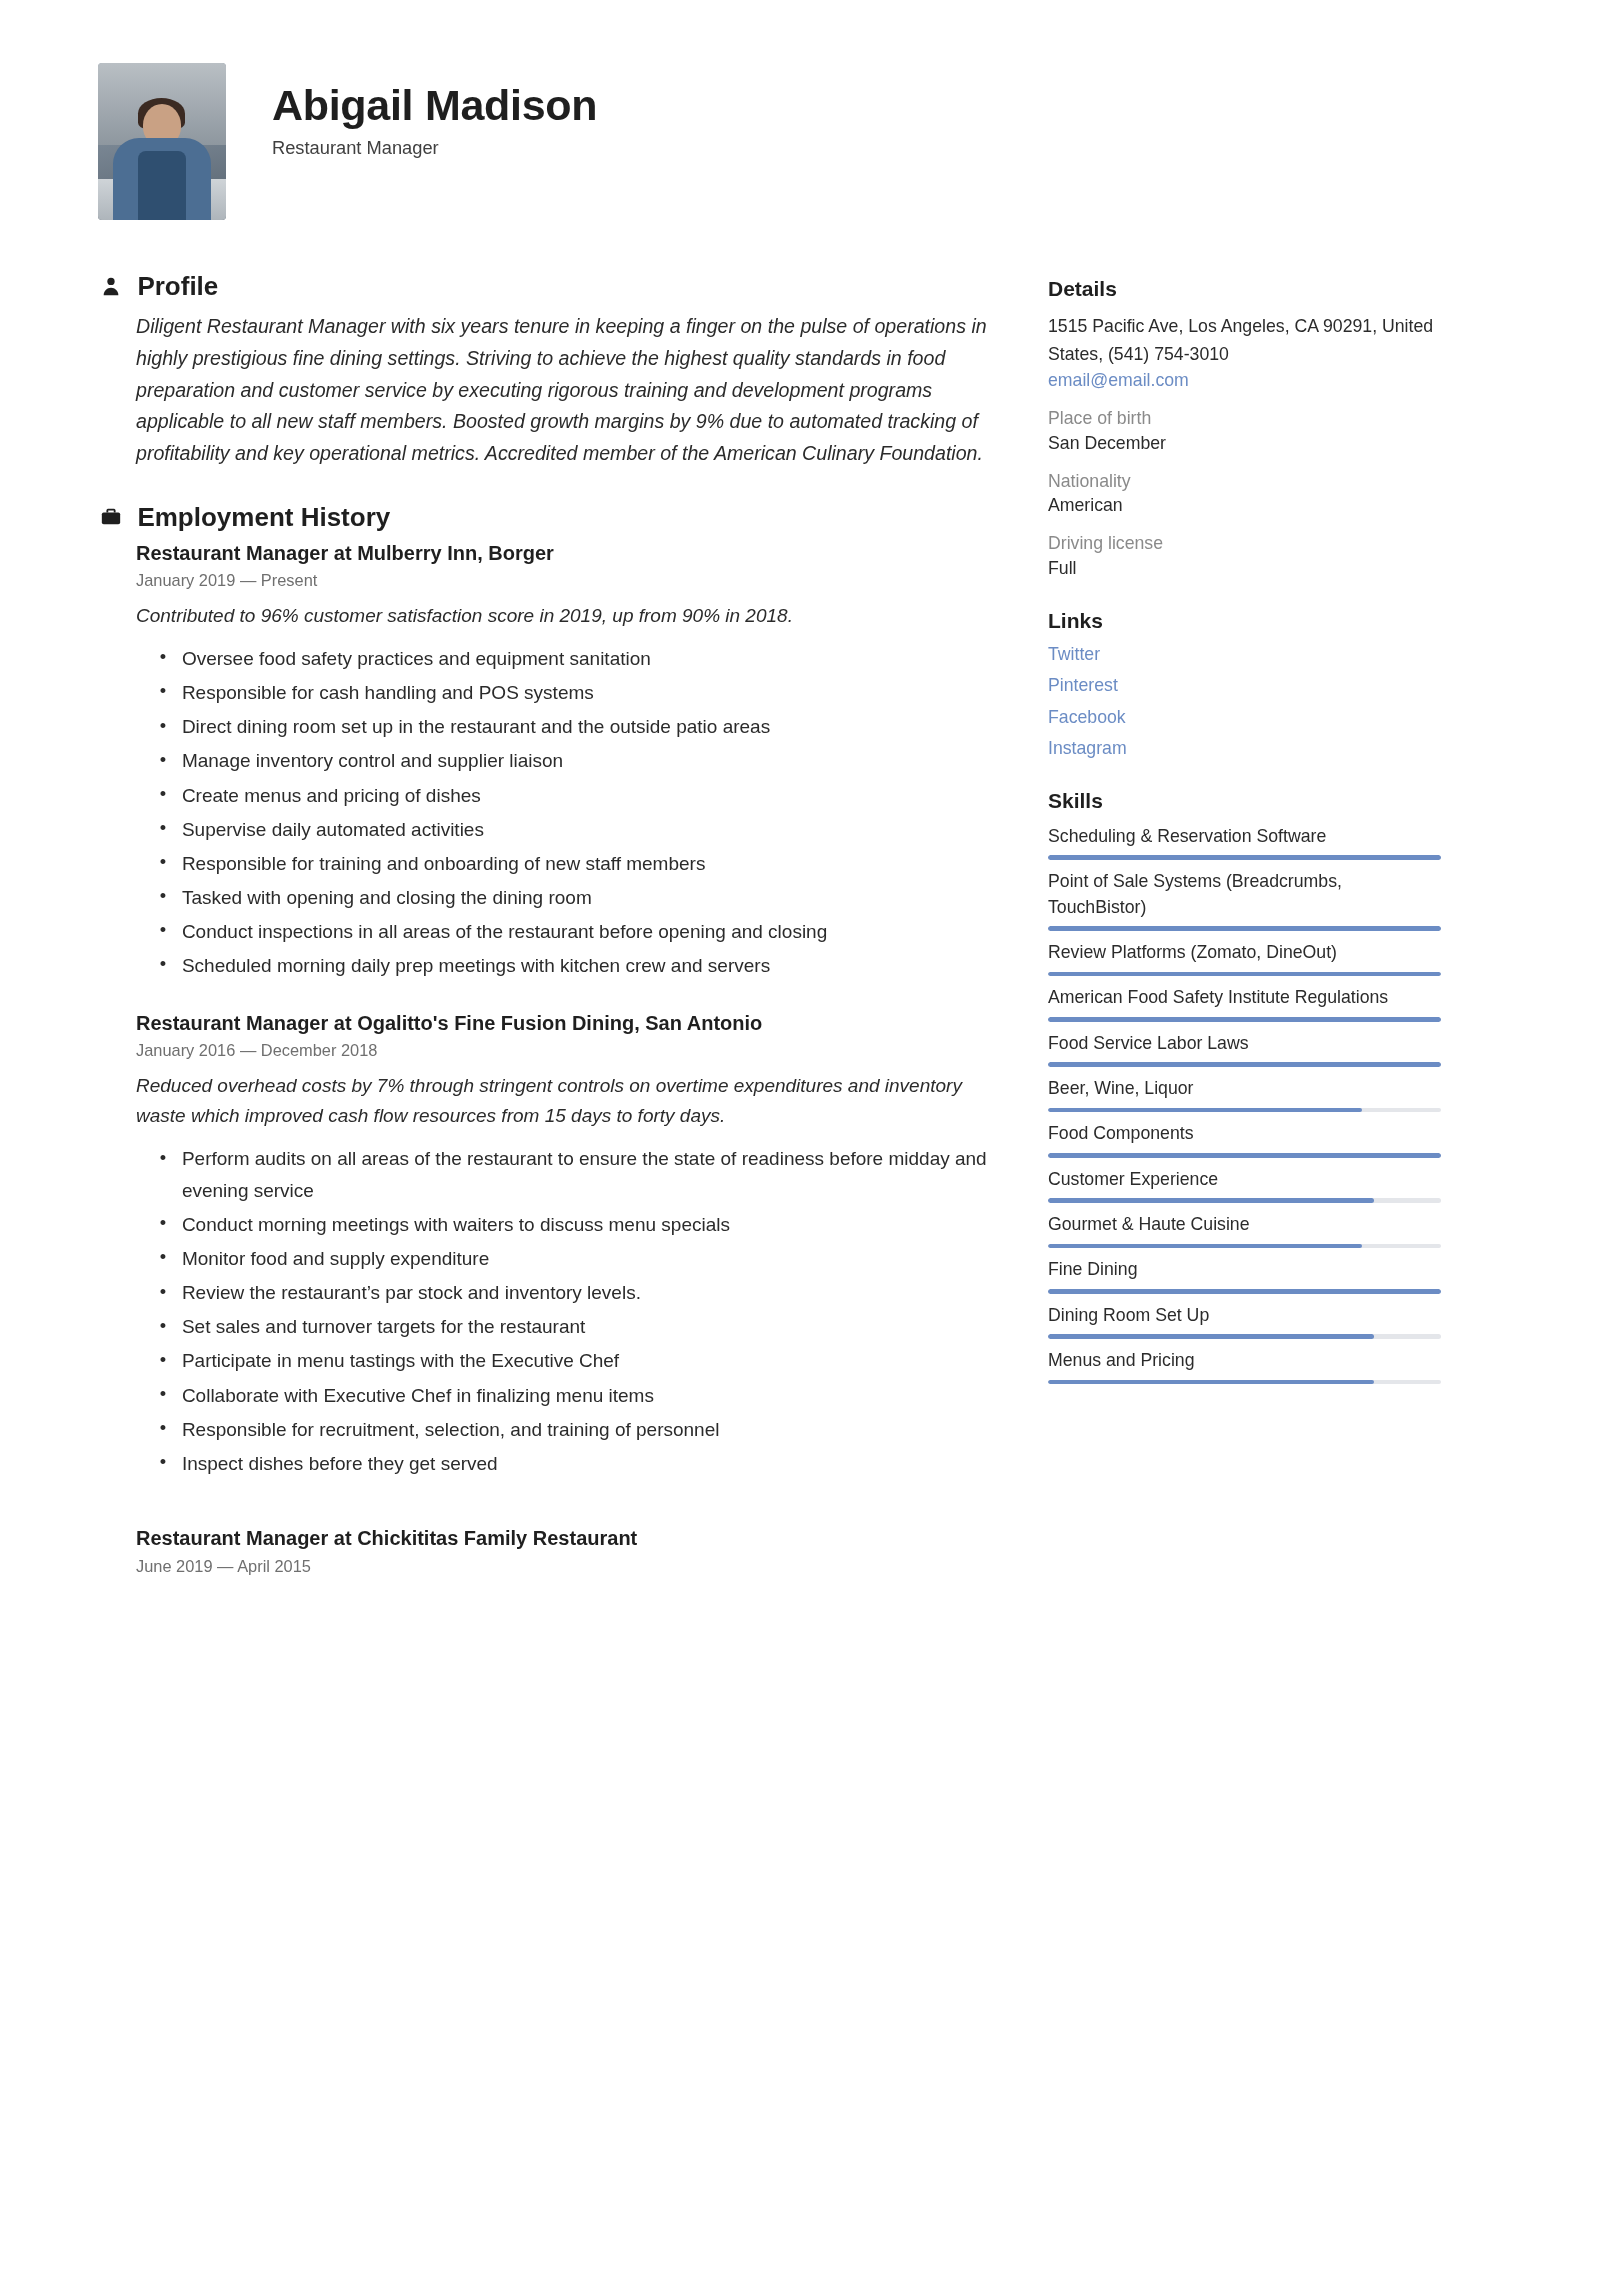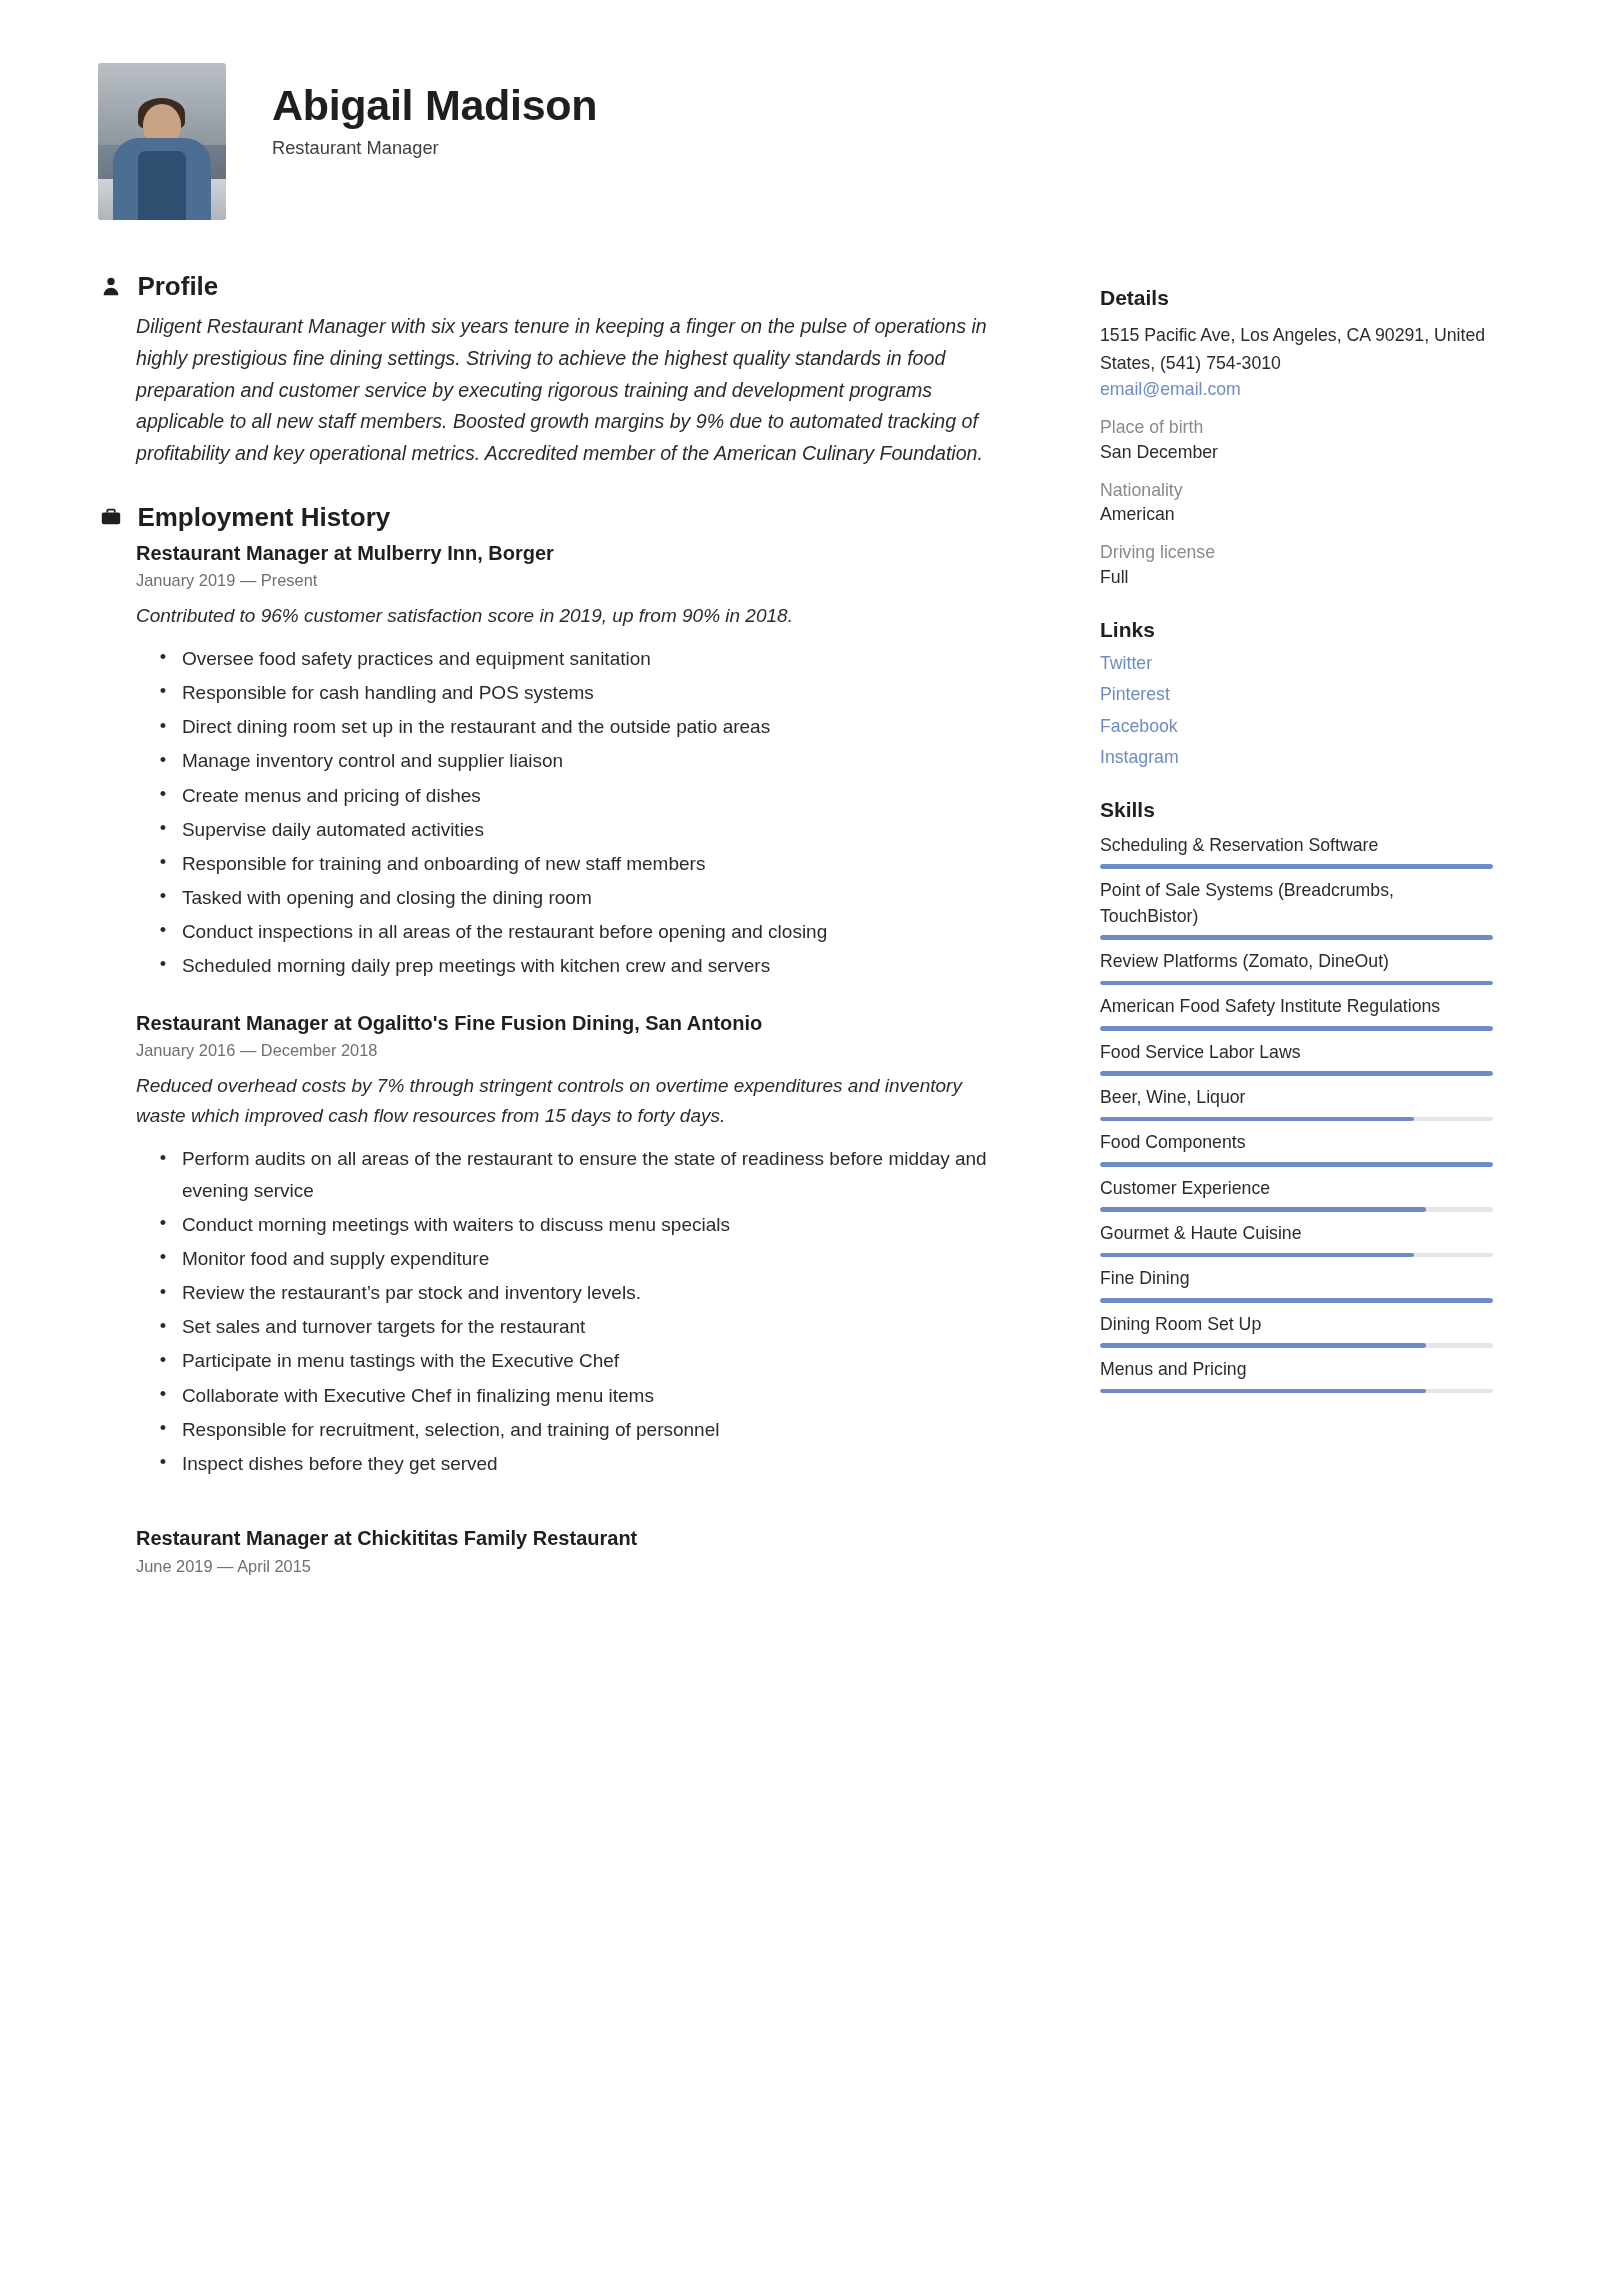--- a/index.html
+++ b/index.html
@@ -98,21 +98,21 @@
   }
   .job-title {
     font-size: 18.3px;
     color: #404040;
     margin: 0;
   }
 
   
   .body-cols {
     display: flex;
-    gap: 92px;
+    gap: 40px;
     align-items: flex-start;
   }
   .left-col { width: 910px; flex: 0 0 auto; }
   .right-col { width: 393px; flex: 0 0 auto; padding-top: 5.2px; }
 
   
   .section {
     margin-bottom: 33px;
   }
   .sec-head {
@@ -184,21 +184,21 @@
   ul.bullets li::before {
     content: "•";
     position: absolute;
     left: -18.3px;
     top: -0.7px;
     color: #2b2b2b;
     font-size: 18.3px;
   }
 
   
-  .r-sec { margin-bottom: 30px; margin-top: 9px; }
+  .r-sec { margin-bottom: 30px; }
   .r-title {
     font-size: 21px;
     font-weight: bold;
     color: #1f1f1f;
     margin: 0 0 10.5px 0;
   }
   .r-text {
     font-size: 17.7px;
     line-height: 1.6;
     color: #2b2b2b;

